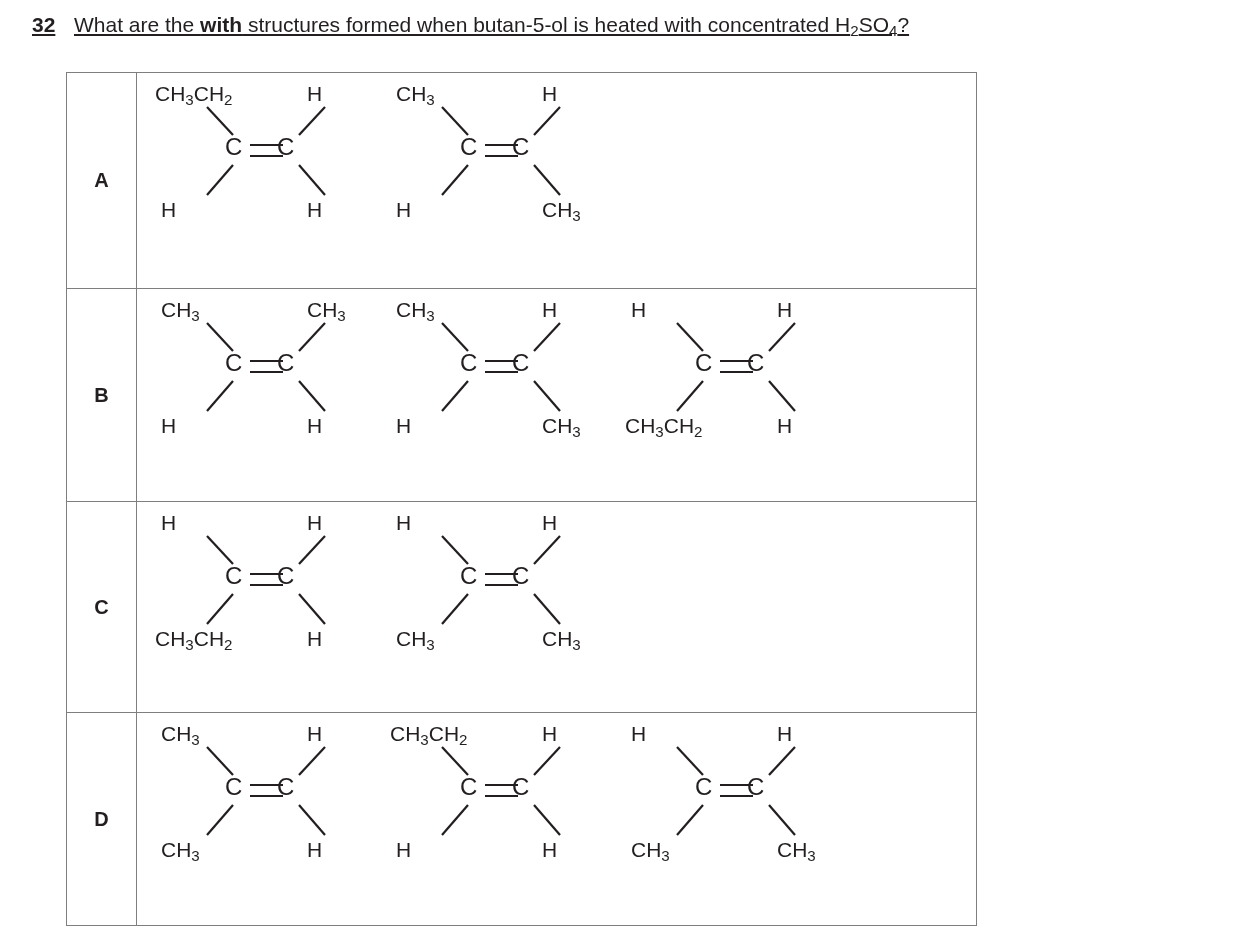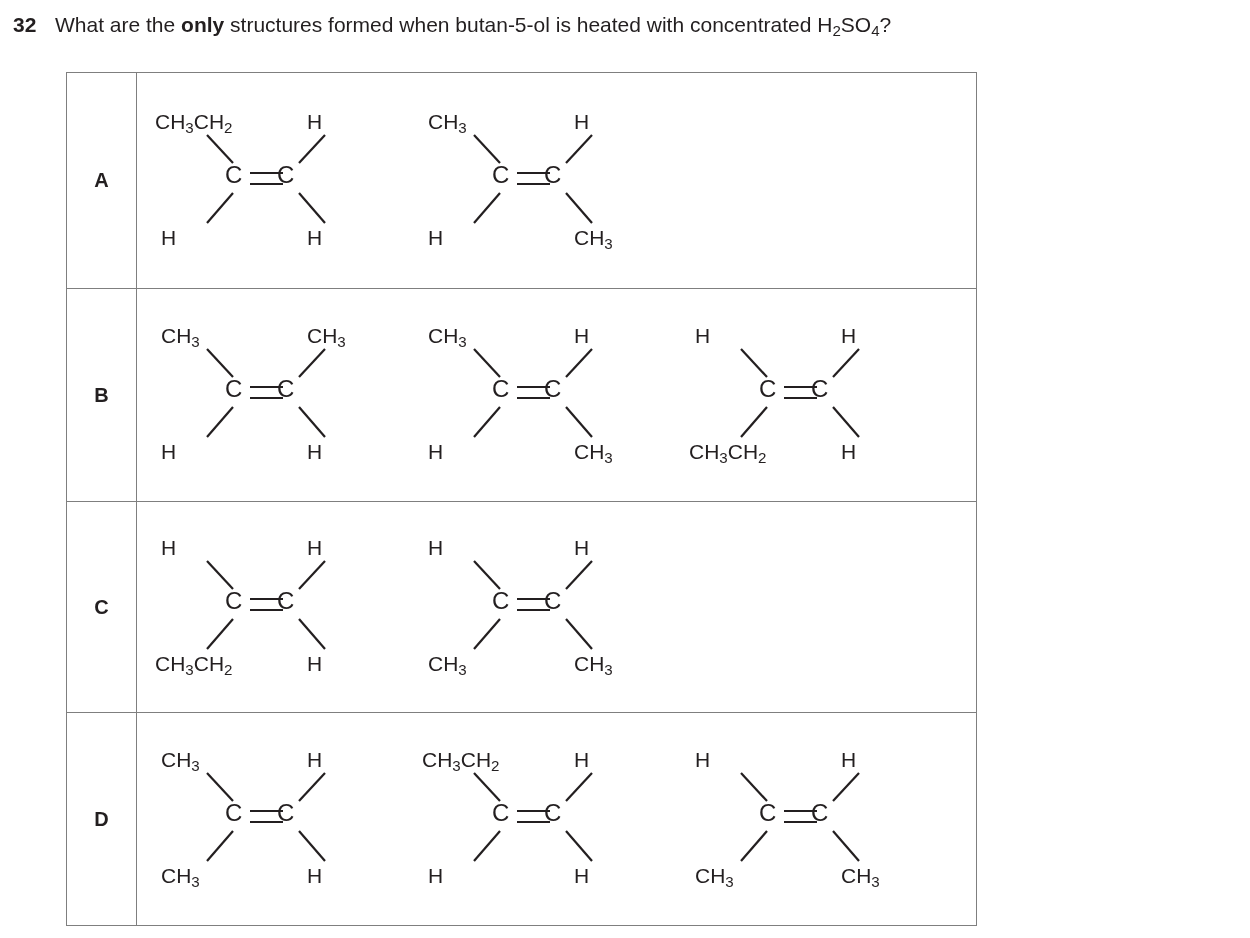--- a/index.html
+++ b/index.html
@@ -11,25 +11,26 @@
     width: 1250px;
     height: 938px;
     font-family: "Liberation Sans", sans-serif;
     color: #231f20;
     position: relative;
     overflow: hidden;
   }
   .question-line {
     position: absolute;
     top: 12px;
-    left: 13px;
+    left: 32px;
     right: 20px;
     display: flex;
     align-items: baseline;
     font-size: 21px;
+    text-decoration: underline;
   }
   .q-number {
     font-weight: bold;
     font-size: 21px;
     width: 42px;
     flex: 0 0 42px;
   }
   .q-text {
     font-size: 21px;
     line-height: 1.25;
@@ -59,24 +60,22 @@
     display: flex;
     align-items: center;
     justify-content: center;
     font-weight: bold;
     font-size: 20px;
     box-sizing: border-box;
   }
   .opt-structures {
     flex: 1 1 auto;
     display: flex;
-    align-items: center;
     padding-left: 18px;
     box-sizing: border-box;
-    gap: 32px;
   }
   .row-a .opt-structures { height: 215px; }
   .row-b .opt-structures { height: 212px; }
   .row-c .opt-structures { height: 210px; }
   .row-d .opt-structures { height: 212px; }
 
   
   .molecule {
     position: relative;
     width: 235px;
@@ -103,21 +102,21 @@
   
   .lbl.tl.long { left: 0px; }
   .lbl.bl.long { left: 0px; }
 </style>
 </head>
 <body>
 
 <div class="question-line">
   <span class="q-number">32</span>
   <span class="q-text">
-    <span>What are the </span><b>only</b><span> structures formed when butan-5-ol is heated with concentrated H</span><sub>2</sub><span>SO</span><sub>4</sub><span>?</span>
+    <span>What are the </span><b>with</b><span> structures formed when butan-5-ol is heated with concentrated H</span><sub>2</sub><span>SO</span><sub>4</sub><span>?</span>
   </span>
 </div>
 
 <div class="options-table" id="options-table">
     <div class="opt-row row-a">
       <div class="opt-letter">A</div>
       <div class="opt-structures">
         <div class="molecule">
           <svg class="mol-svg" width="235" height="160">
             <line x1="78" y1="62" x2="52" y2="34" stroke="#231f20" stroke-width="2.2"></line>

